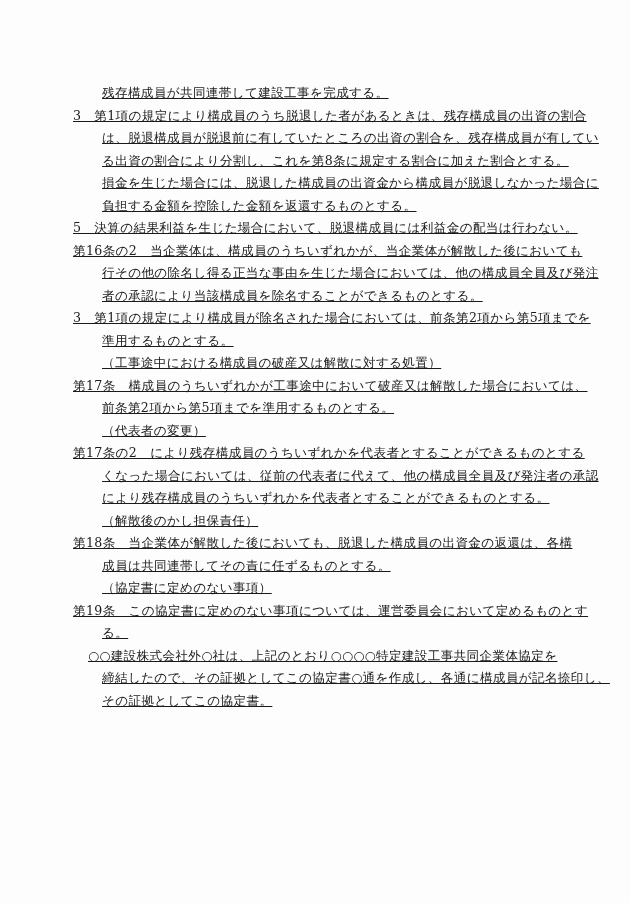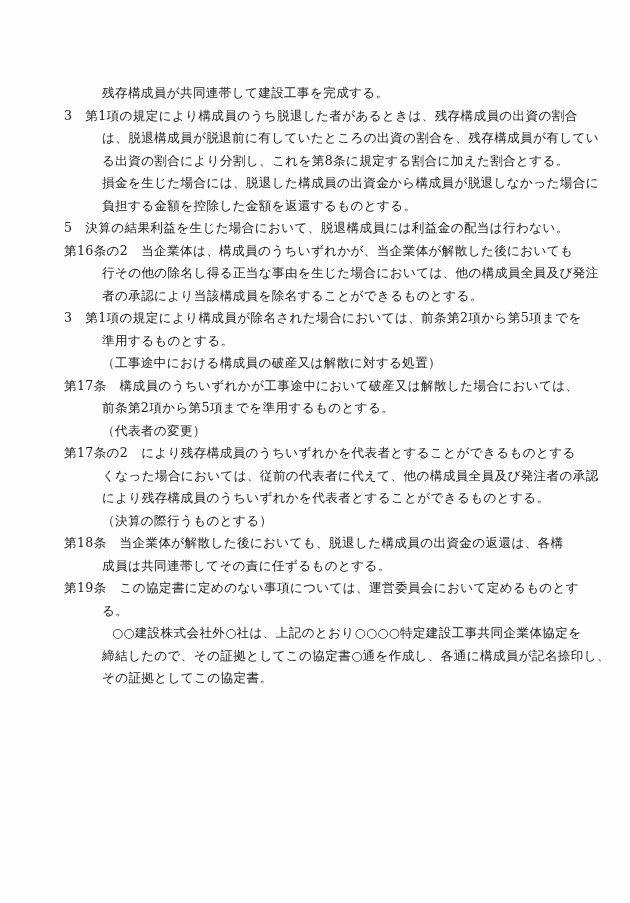--- a/index.html
+++ b/index.html
@@ -21,32 +21,33 @@
       top: 0;
       width: 630px;
       height: 903px;
       background: #fdfdfd;
     }
     .lines {
       position: absolute;
       left: 0;
       top: 82px;
       width: 630px;
+      text-decoration: underline;
     }
     .line {
       position: relative;
       height: 22.5px;
       line-height: 22.5px;
       font-size: 12.6px;
       letter-spacing: 0.35px;
       white-space: nowrap;
     }
-    .ind-0 { padding-left: 64px; }
+    .ind-0 { padding-left: 64px; margin-left: 9px; }
     .ind-1 { padding-left: 102px; }
-    .ind-2 { padding-left: 112px; }
+    .ind-2 { padding-left: 88px; }
   </style>
 </head>
 <body>
 
 <div class="page">
   <div class="lines">
     <div class="line ind-1">残存構成員が共同連帯して建設工事を完成する。</div>
     <div class="line ind-0">3　第1項の規定により構成員のうち脱退した者があるときは、残存構成員の出資の割合</div>
     <div class="line ind-1">は、脱退構成員が脱退前に有していたところの出資の割合を、残存構成員が有してい</div>
     <div class="line ind-1">る出資の割合により分割し、これを第8条に規定する割合に加えた割合とする。</div>
@@ -58,22 +59,23 @@
     <div class="line ind-1">者の承認により当該構成員を除名することができるものとする。</div>
     <div class="line ind-0">3　第1項の規定により構成員が除名された場合においては、前条第2項から第5項までを</div>
     <div class="line ind-1">準用するものとする。</div>
     <div class="line ind-1">（工事途中における構成員の破産又は解散に対する処置）</div>
     <div class="line ind-0">第17条　構成員のうちいずれかが工事途中において破産又は解散した場合においては、</div>
     <div class="line ind-1">前条第2項から第5項までを準用するものとする。</div>
     <div class="line ind-1">（代表者の変更）</div>
     <div class="line ind-0">第17条の2　により残存構成員のうちいずれかを代表者とすることができるものとする</div>
     <div class="line ind-1">くなった場合においては、従前の代表者に代えて、他の構成員全員及び発注者の承認</div>
     <div class="line ind-1">により残存構成員のうちいずれかを代表者とすることができるものとする。</div>
-    <div class="line ind-1">（決算の際行うものとする）</div>
+    <div class="line ind-1">（解散後のかし担保責任）</div>
     <div class="line ind-0">第18条　当企業体が解散した後においても、脱退した構成員の出資金の返還は、各構</div>
     <div class="line ind-1">成員は共同連帯してその責に任ずるものとする。</div>
+    <div class="line ind-1">（協定書に定めのない事項）</div>
     <div class="line ind-0">第19条　この協定書に定めのない事項については、運営委員会において定めるものとす</div>
     <div class="line ind-1">る。</div>
     <div class="line ind-2">○○建設株式会社外○社は、上記のとおり○○○○特定建設工事共同企業体協定を</div>
     <div class="line ind-1">締結したので、その証拠としてこの協定書○通を作成し、各通に構成員が記名捺印し、</div>
     <div class="line ind-1">その証拠としてこの協定書。</div>
   </div>
 </div>
 
 </body></html>

